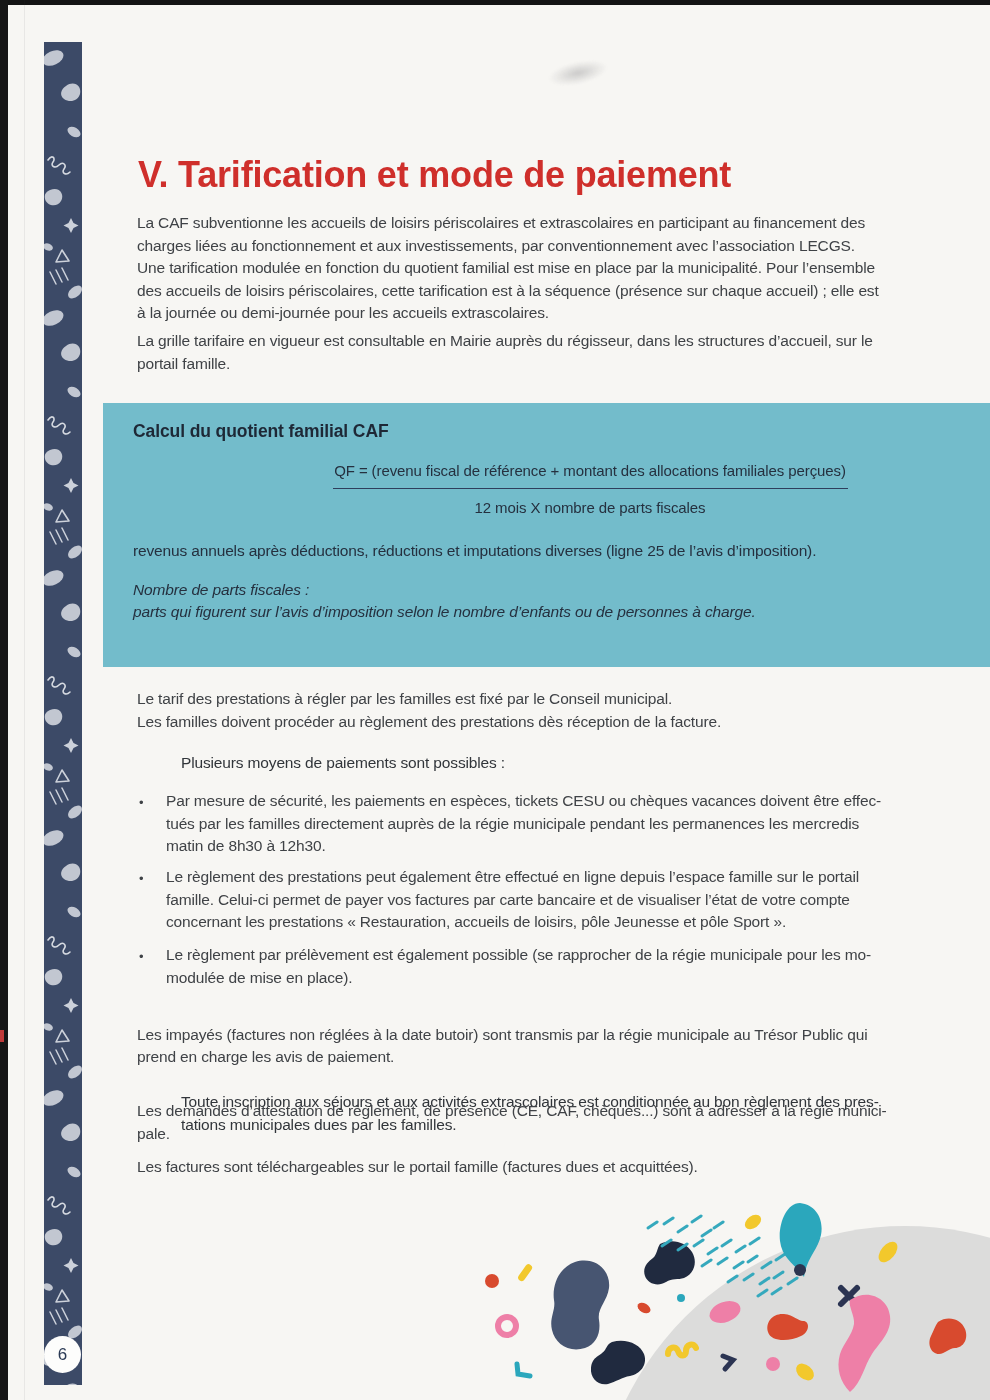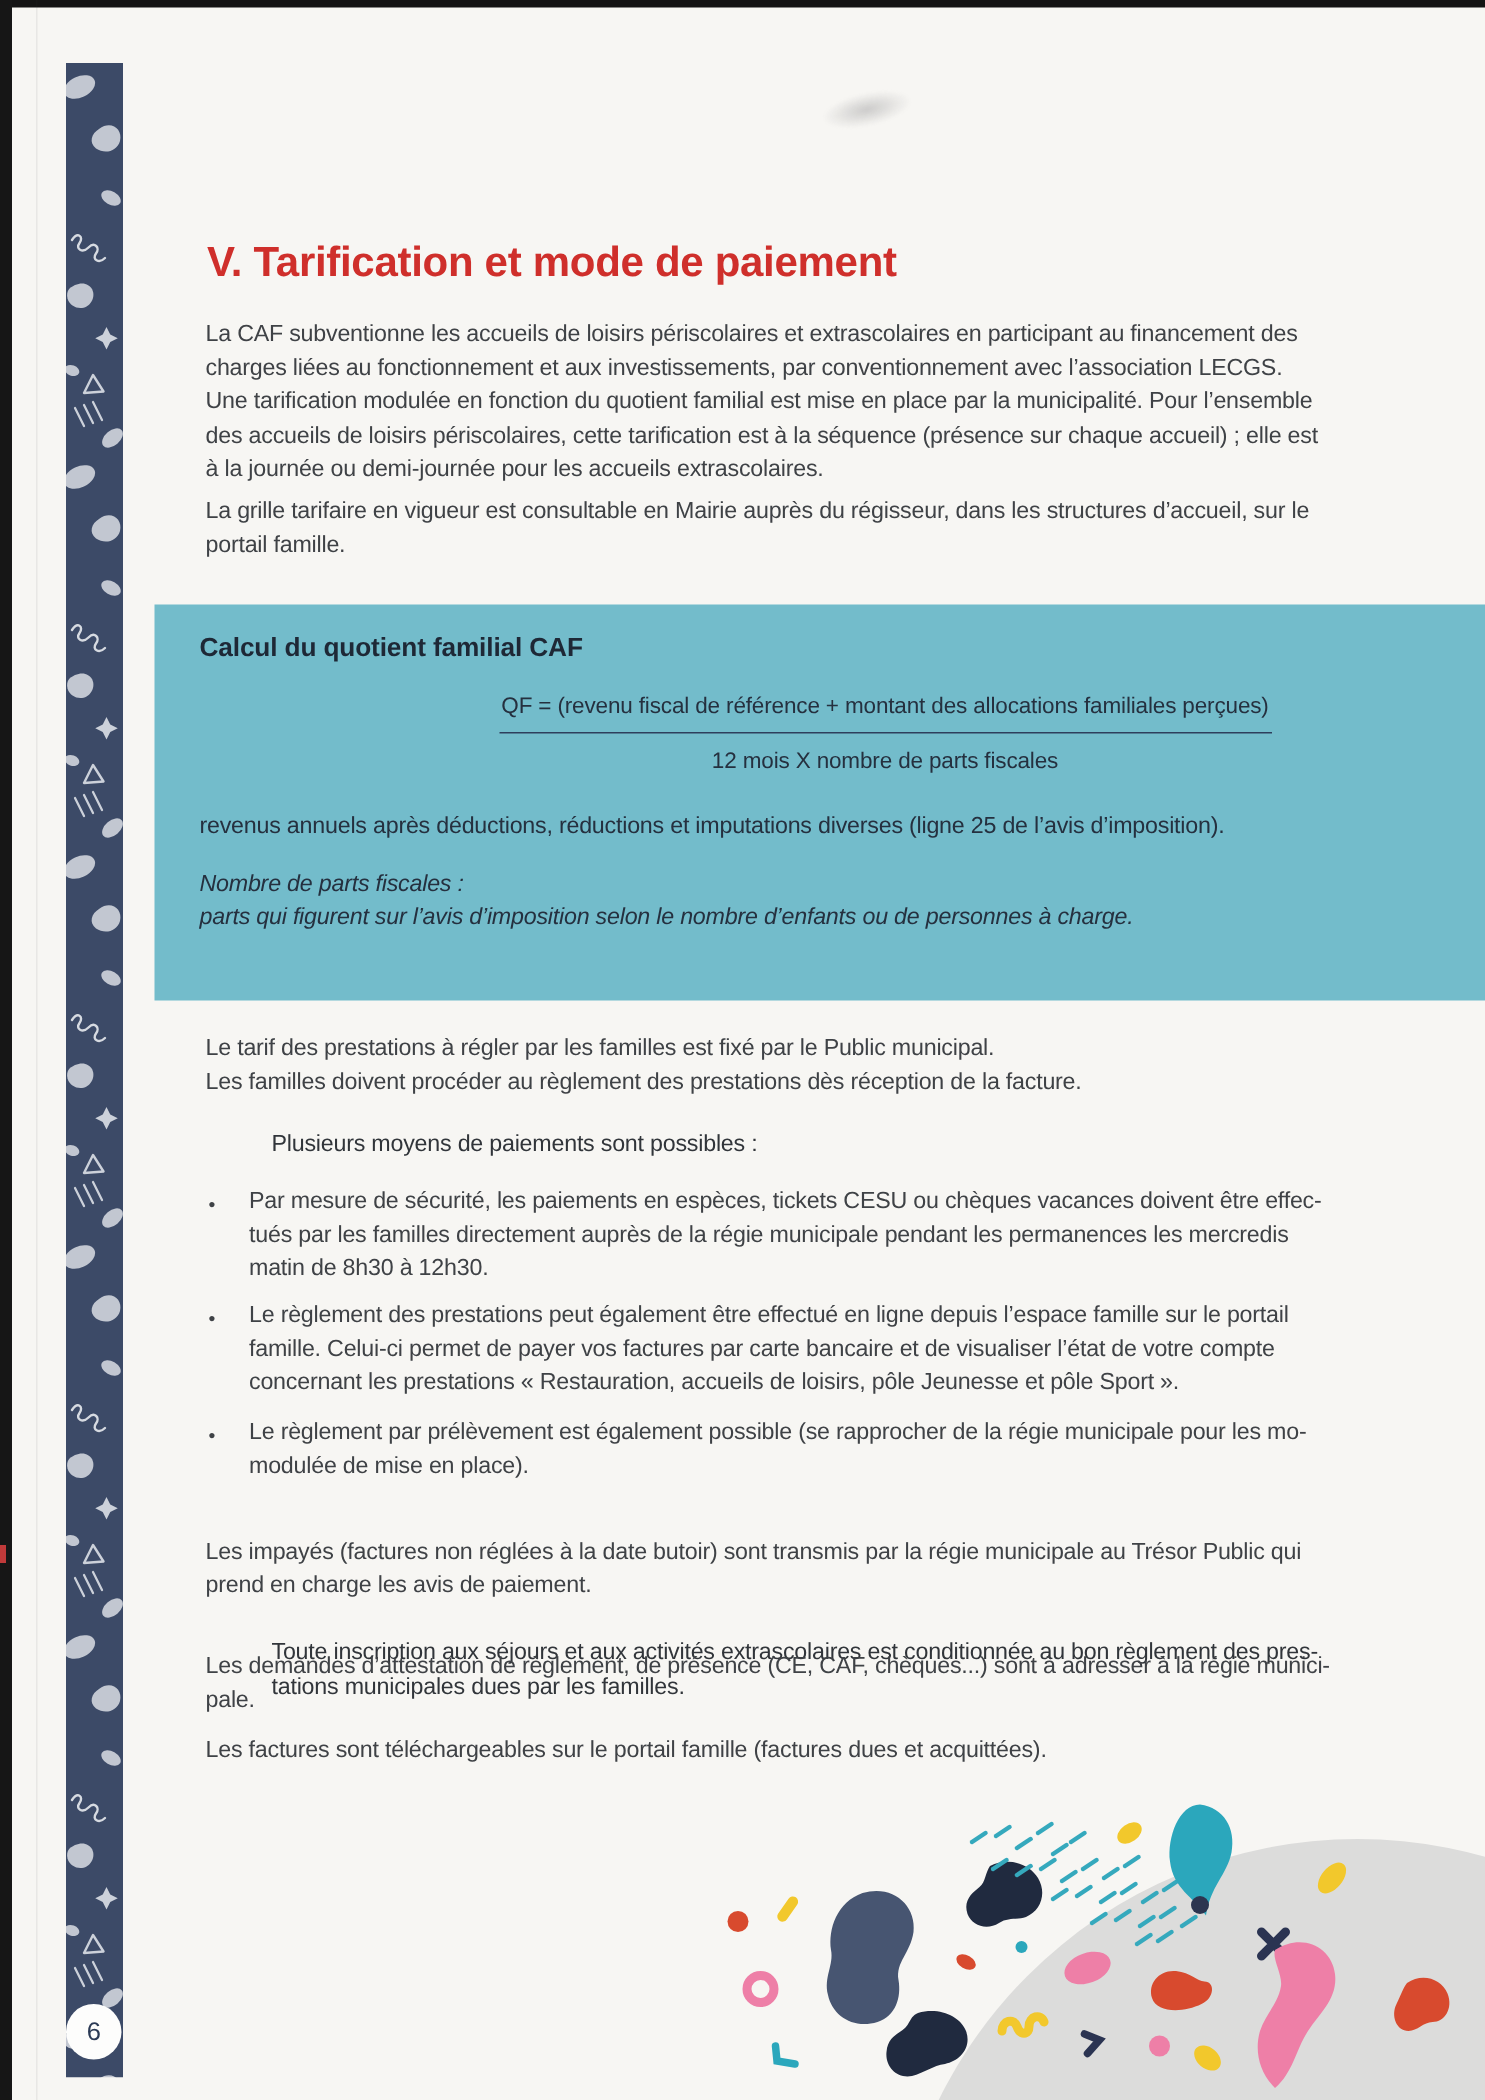--- a/index.html
+++ b/index.html
@@ -31,21 +31,21 @@
   .tri{fill:none;stroke:#ccd1da;stroke-width:1.6;stroke-linejoin:round;}
   .hatch line{stroke:#ccd1da;stroke-width:1.5;stroke-linecap:round;}
   
   .page-badge{position:absolute;left:44px;top:1336px;width:37px;height:37px;border-radius:50%;
     background:#fdfdfc;display:flex;align-items:center;justify-content:center;
     font-size:17px;color:#2b3a55;}
   
   .para{position:absolute;left:137px;width:805px;font-size:15.5px;line-height:22.5px;
     letter-spacing:-.15px;white-space:pre-line;}
   .bold{font-weight:normal;color:#31353a;margin-left:44px;}
-  h1.heading{position:absolute;left:138px;top:158px;font-size:28px;line-height:34px;
+  h1.heading{position:absolute;left:138px;top:158px;font-size:36px;line-height:34px;
     font-weight:bold;color:var(--accent-red);letter-spacing:-.2px;}
   
   .qf-box{position:absolute;left:103px;top:403px;width:974px;height:264px;
     background:var(--box-teal);color:var(--box-text);padding:18px 30px 0 30px;}
   .qf-box h2{font-size:17.5px;font-weight:bold;letter-spacing:-.1px;color:#1e2836;}
   .formula{margin-top:20px;text-align:center;font-size:15px;letter-spacing:-.1px;}
   .frac-line{width:515px;margin:9px auto 10px auto;border-top:1.6px solid #2e3e5c;}
   .defs{margin-top:24px;font-size:15.5px;letter-spacing:-.15px;line-height:22px;}
   .def + .def{margin-top:17px;font-style:italic;}
   .bullet{position:absolute;left:139px;width:800px;display:flex;font-size:15.5px;
@@ -120,21 +120,21 @@
     <div class="def">
       <div>revenus annuels après déductions, réductions et imputations diverses (ligne 25 de l’avis d’imposition).</div>
     </div>
     <div class="def">
       <div>Nombre de parts fiscales :</div>
       <div>parts qui figurent sur l’avis d’imposition selon le nombre d’enfants ou de personnes à charge.</div>
     </div>
   </div>
 </section>
 
-<div class="para" style="top:688px">Le tarif des prestations à régler par les familles est fixé par le Public municipal.
+<div class="para" style="top:688px">Le tarif des prestations à régler par les familles est fixé par le Conseil municipal.
 Les familles doivent procéder au règlement des prestations dès réception de la facture.</div>
 <div class="para bold" style="top:752px">Plusieurs moyens de paiements sont possibles :</div>
 
 <div class="bullet" style="top:790px">
   <span class="dot">•</span>
   <span class="btxt">Par mesure de sécurité, les paiements en espèces, tickets CESU ou chèques vacances doivent être effec-
 tués par les familles directement auprès de la régie municipale pendant les permanences les mercredis
 matin de 8h30 à 12h30.</span>
 </div>
 <div class="bullet" style="top:866px">

